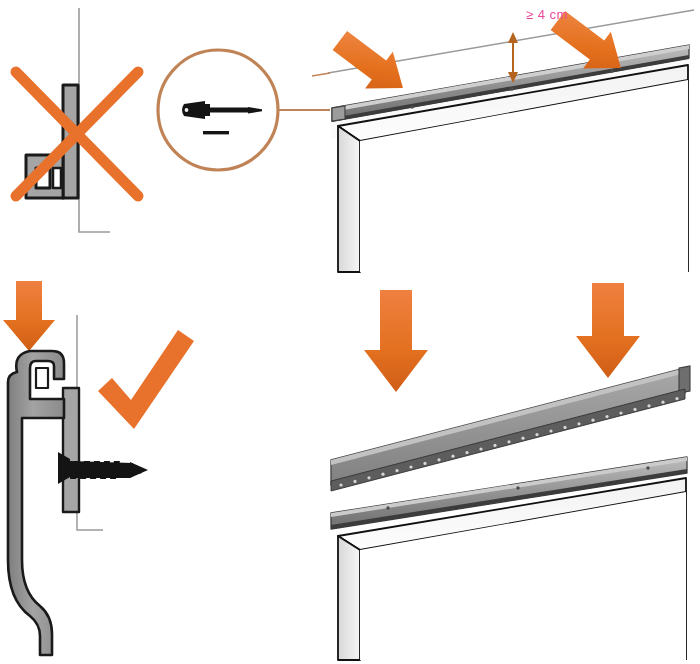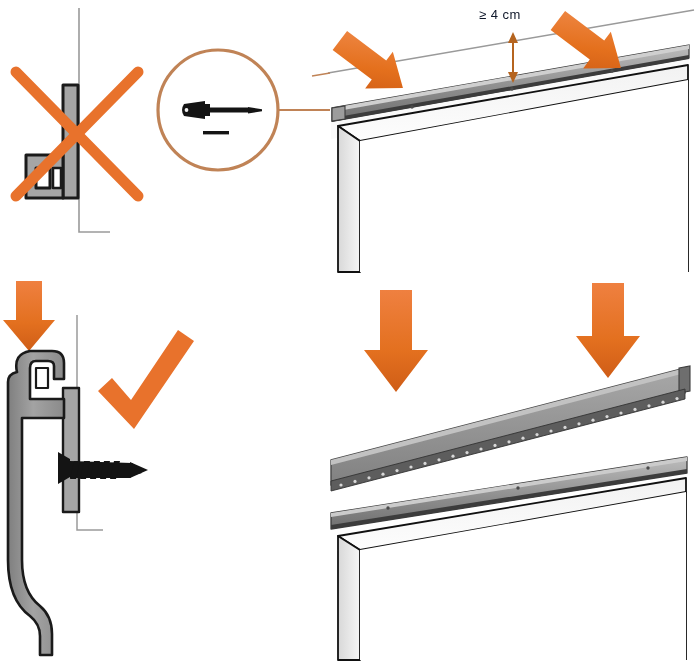--- a/index.html
+++ b/index.html
@@ -22,22 +22,23 @@
     left: 0;
     top: 0;
     width: 700px;
     height: 664px;
   }
   .dim-label {
     position: absolute;
     font-family: "Liberation Sans", sans-serif;
     font-size: 13px;
     letter-spacing: 0.5px;
-    color: #0f172a;
+    color: #ec4899;
     white-space: nowrap;
+    margin-left: 47px;
   }
 </style>
 </head>
 <body>
 
 <div id="sheet">
 
   <svg class="svg-layer" viewBox="0 0 700 664" xmlns="http://www.w3.org/2000/svg">
 
     <defs>

